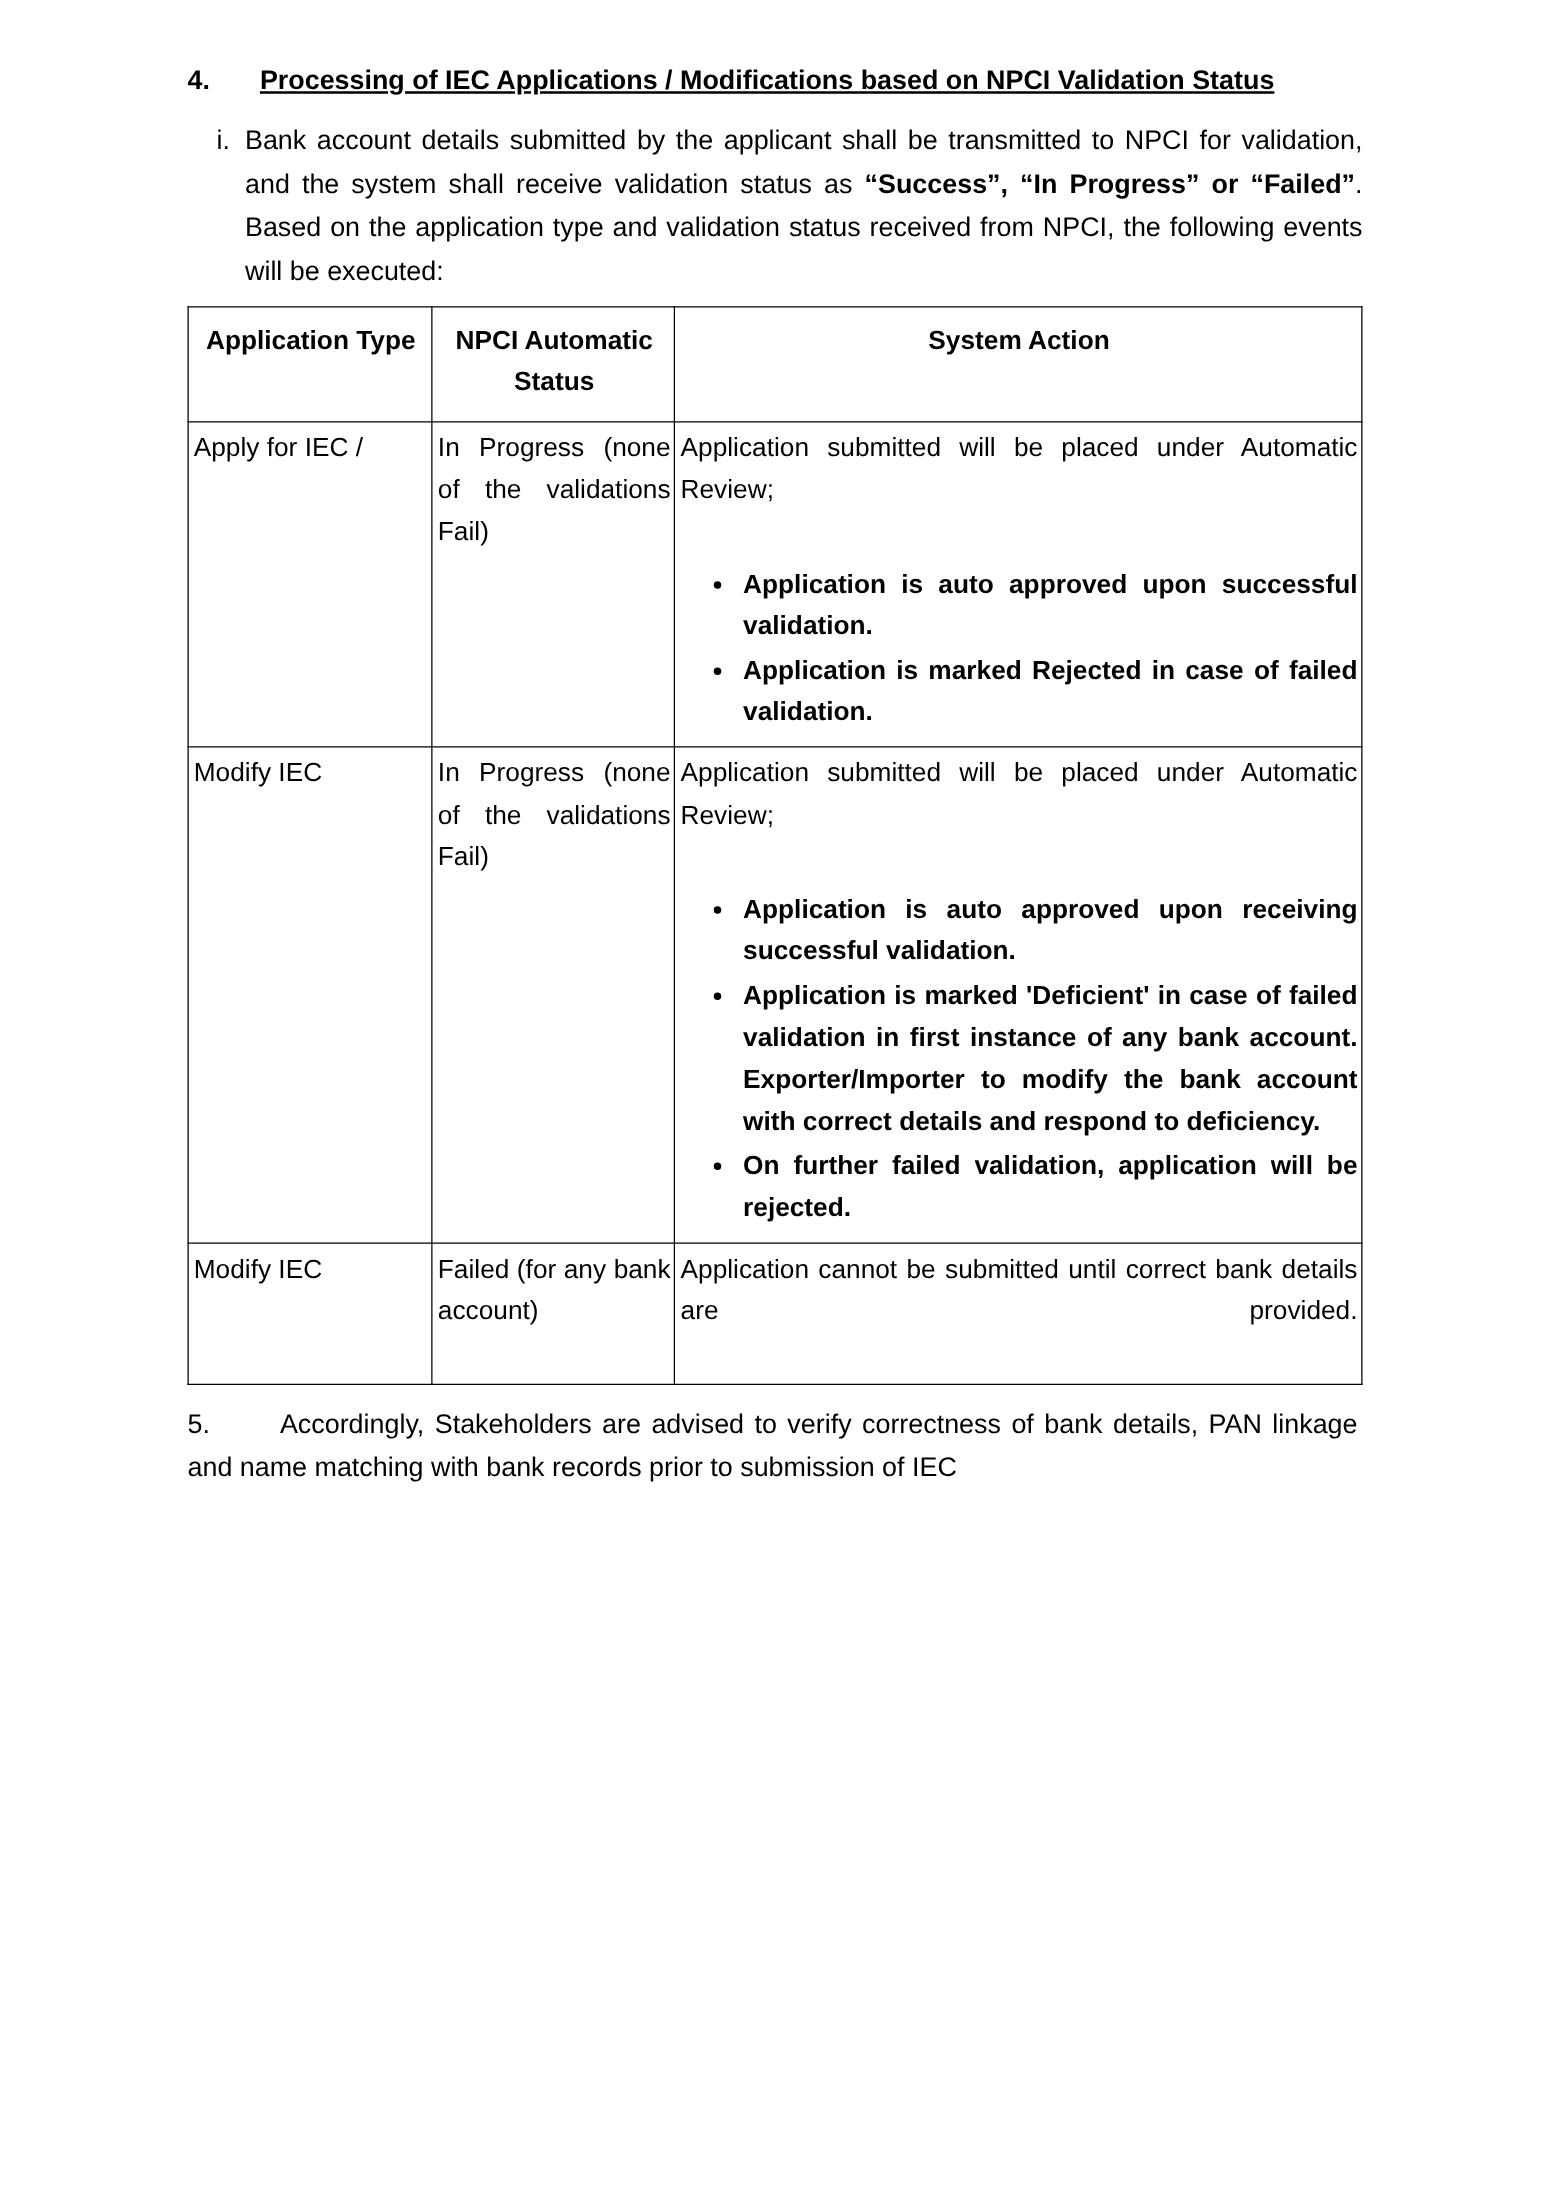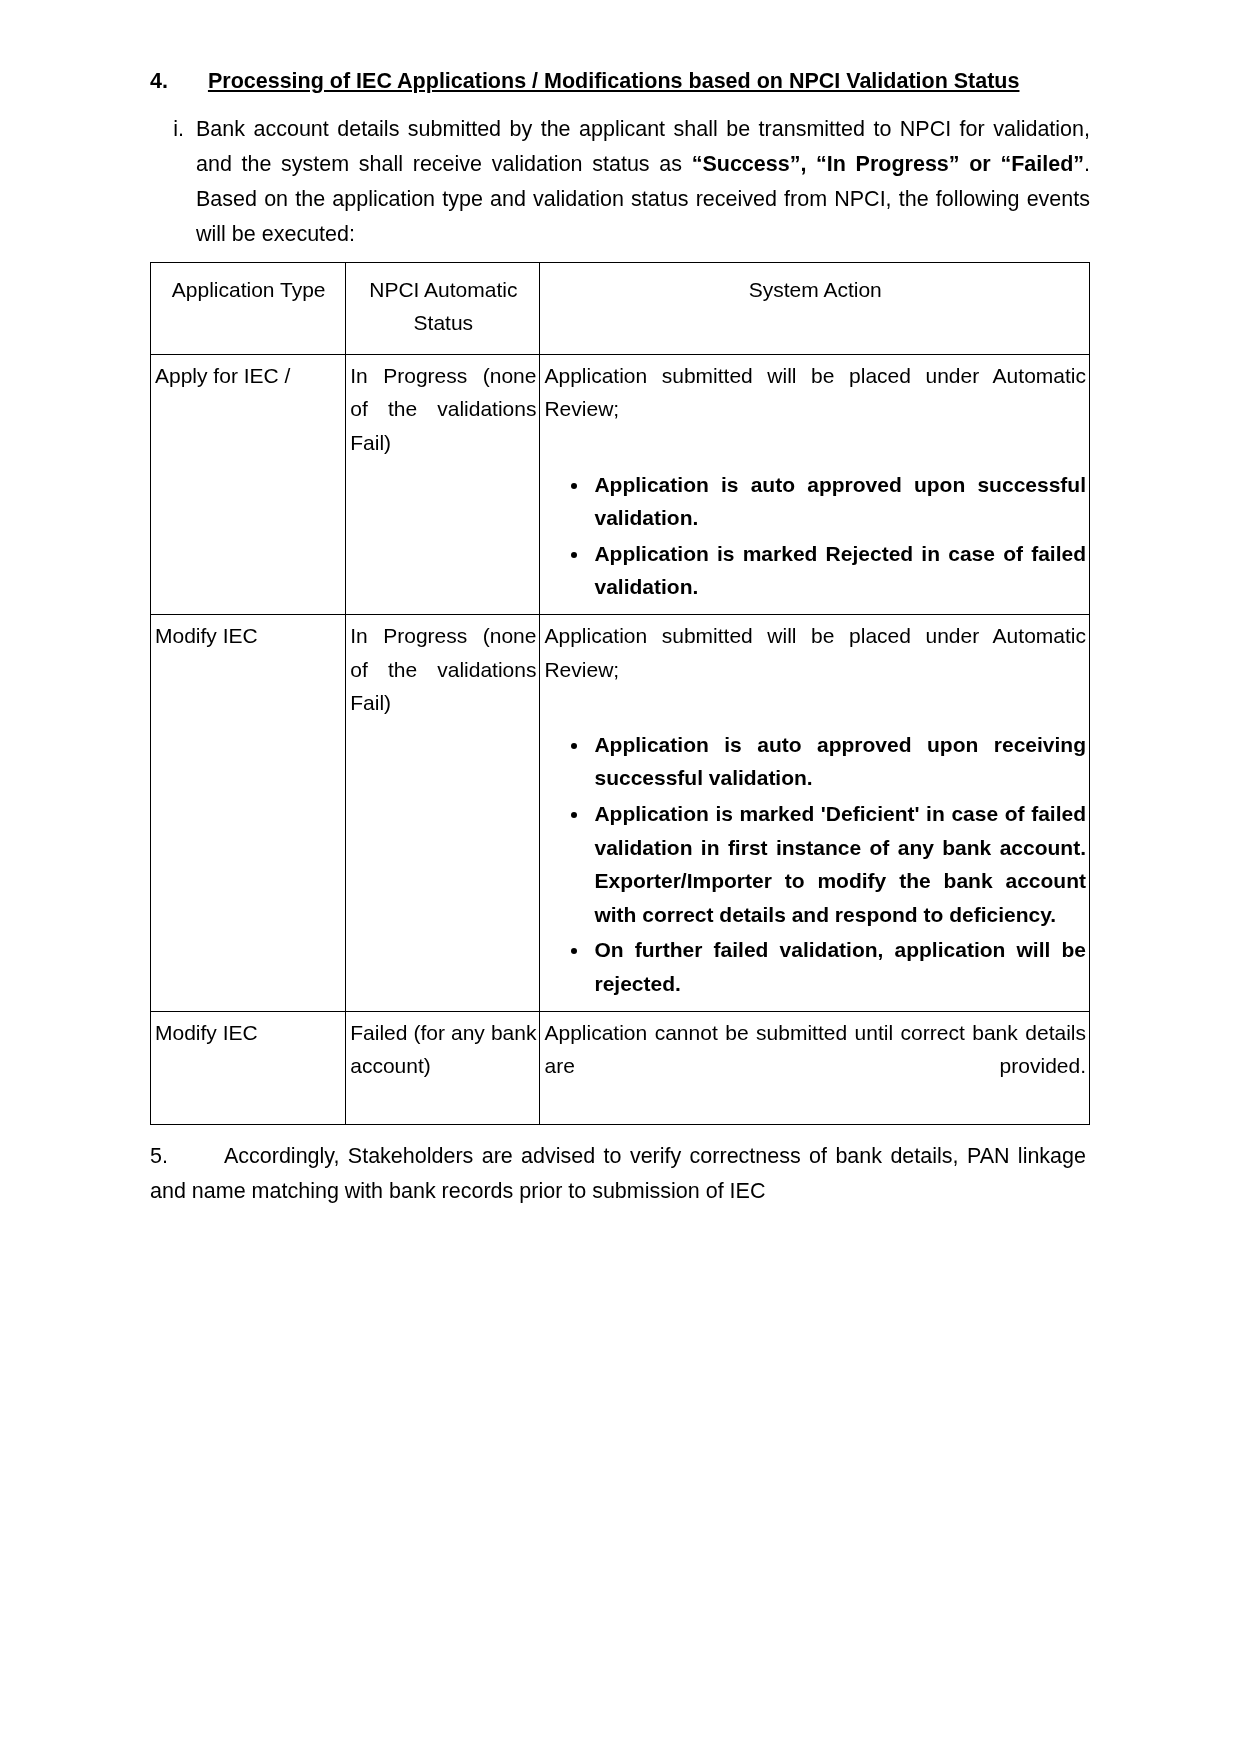--- a/index.html
+++ b/index.html
@@ -11,21 +11,21 @@
     width: 1240px;
     height: 1755px;
     font-family: "Liberation Sans", sans-serif;
     color: #000000;
     position: relative;
   }
   .page {
     box-sizing: border-box;
     width: 1240px;
     min-height: 1755px;
-    padding: 65px 150px 60px 150px;
+    padding: 48px 150px 60px 150px;
   }
   .section-heading {
     font-size: 21.5px;
     line-height: 1.55;
     text-align: justify;
     margin: 0 0 14px 0;
   }
   .section-heading .num {
     font-weight: bold;
   }
@@ -70,21 +70,21 @@
   }
   table.matrix td, table.matrix th {
     border: 1.6px solid #000;
     vertical-align: top;
     padding: 4px 3px 8px 4px;
     font-size: 21px;
     line-height: 1.6;
   }
   table.matrix th {
     text-align: center;
-    font-weight: normal;
+    font-weight: bold;
     padding-top: 10px;
     padding-bottom: 14px;
   }
   col.c1 { width: 183px; }
   col.c2 { width: 182px; }
   col.c3 { width: 515px; }
   .cell-just {
     text-align: justify;
     text-justify: inter-word;
     hyphens: none;

